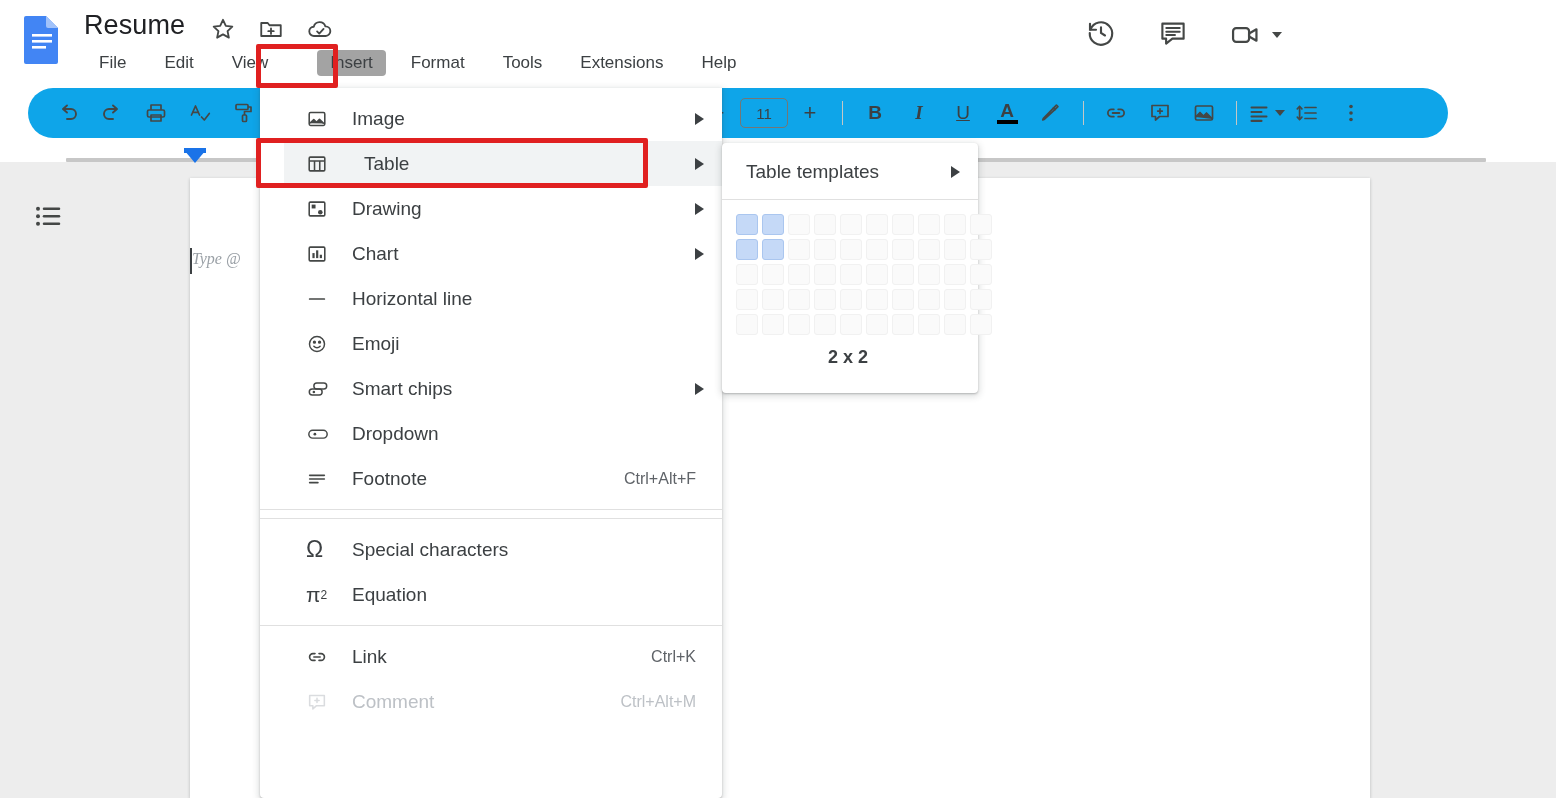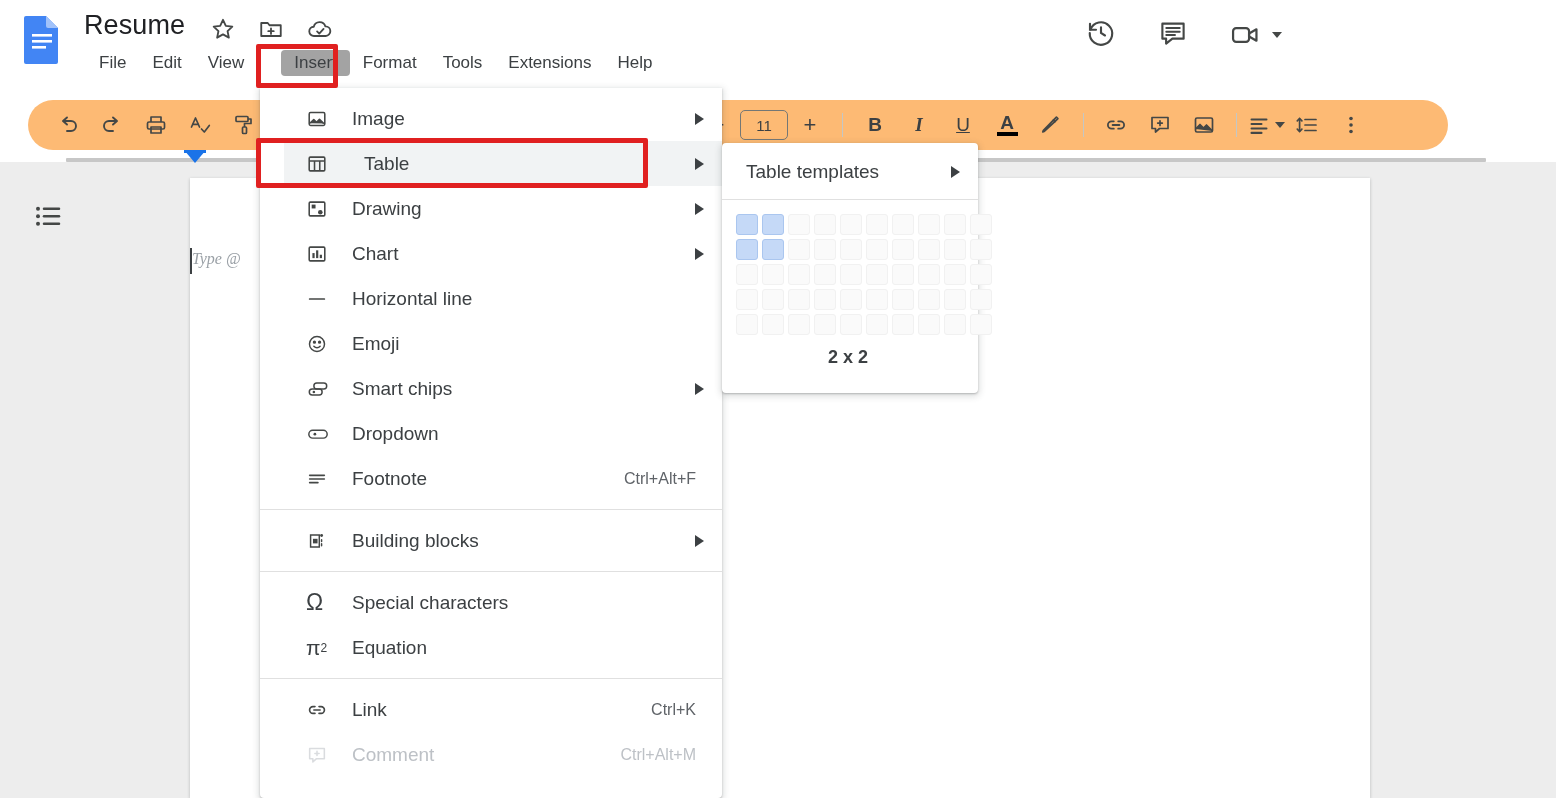--- a/index.html
+++ b/index.html
@@ -16,37 +16,37 @@
   .docs-logo { position: absolute; left: 22px; top: 14px; width: 40px; height: 52px; }
   .doc-title {
     position: absolute; left: 84px; top: 10px;
     font-size: 27px; color: #202124; letter-spacing: .1px;
     white-space: nowrap;
   }
   .title-icons { position: absolute; left: 210px; top: 16px; display: flex; gap: 22px; align-items: center; }
   .title-icons .ic { width: 26px; height: 26px; display: block; color: #444746; }
 
   
-  .menubar { position: absolute; left: 86px; top: 50px; display: flex; align-items: center; gap: 0; }
+  .menubar { position: absolute; left: 86px; top: 50px; display: flex; align-items: center; gap: 12px; }
   .menu-item {
     font-size: 17px; color: #3c4043; padding: 3px 13px;
     white-space: nowrap; border-radius: 4px; cursor: default;
   }
   .menu-item.active { background: #a3a3a3; color: #3c4043; margin-left: 24px; }
 
   
   .redbox { position: absolute; border: 5px solid #e02020; border-radius: 2px; pointer-events: none; z-index: 60; }
   #redbox-insert { left: 256px; top: 44px; width: 82px; height: 44px; }
   #redbox-table  { left: 256px; top: 138px; width: 392px; height: 50px; }
 
   
   .toolbar {
-    position: absolute; left: 28px; top: 100px;
+    position: absolute; left: 28px; top: 88px;
     width: 1420px; height: 50px;
-    background: #fdba74; border-radius: 26px;
+    background: #0ea5e9; border-radius: 26px;
     display: flex; align-items: center; padding: 0 18px; gap: 0;
   }
   .tb { width: 44px; height: 40px; display: flex; align-items: center; justify-content: center; color: #444746; border-radius: 6px; }
   .tb svg { display: block; }
   .tb-sep { width: 1px; height: 24px; background: #c4c7c5; margin: 0 10px; }
   .fontsize-box {
     width: 48px; height: 30px; border: 1px solid #747775; border-radius: 5px;
     display: flex; align-items: center; justify-content: center;
     font-size: 15px; color: #3c4043; background: transparent;
   }
@@ -424,32 +424,20 @@
         <svg width="22" height="22" viewBox="0 0 24 24" fill="none" stroke="currentColor" stroke-width="1.8" stroke-linecap="round">
           <path d="M4 8h16M4 12h16M4 16h9"></path>
         </svg>
       </span>
       <span class="mlabel">Footnote</span>
       <span class="mshort">Ctrl+Alt+F</span>
     </div>
 
     <div class="mdiv"></div>
 
-    <div class="mrow">
-      <span class="micon">
-        <svg width="22" height="22" viewBox="0 0 24 24" fill="none" stroke="currentColor" stroke-width="1.6">
-          <path d="M5 5.5h9.5v13H5z"></path>
-          <rect x="7.6" y="9.6" width="5" height="5" fill="currentColor" stroke="none"></rect>
-          <circle cx="17" cy="6" r="1.6" fill="currentColor" stroke="none"></circle>
-          <path d="M17 10.5v8" stroke-linecap="round" stroke-dasharray="2 2.6"></path>
-        </svg>
-      </span>
-      <span class="mlabel">Building blocks</span>
-      <span class="marrow"></span>
-    </div>
 
     <div class="mdiv"></div>
 
     <div class="mrow">
       <span class="micon" style="font-size:23px;color:#3c4043;line-height:1;">Ω</span>
       <span class="mlabel">Special characters</span>
     </div>
 
     <div class="mrow">
       <span class="micon" style="font-size:21px;color:#3c4043;line-height:1;">π<sup style="font-size:12px;">2</sup></span>

